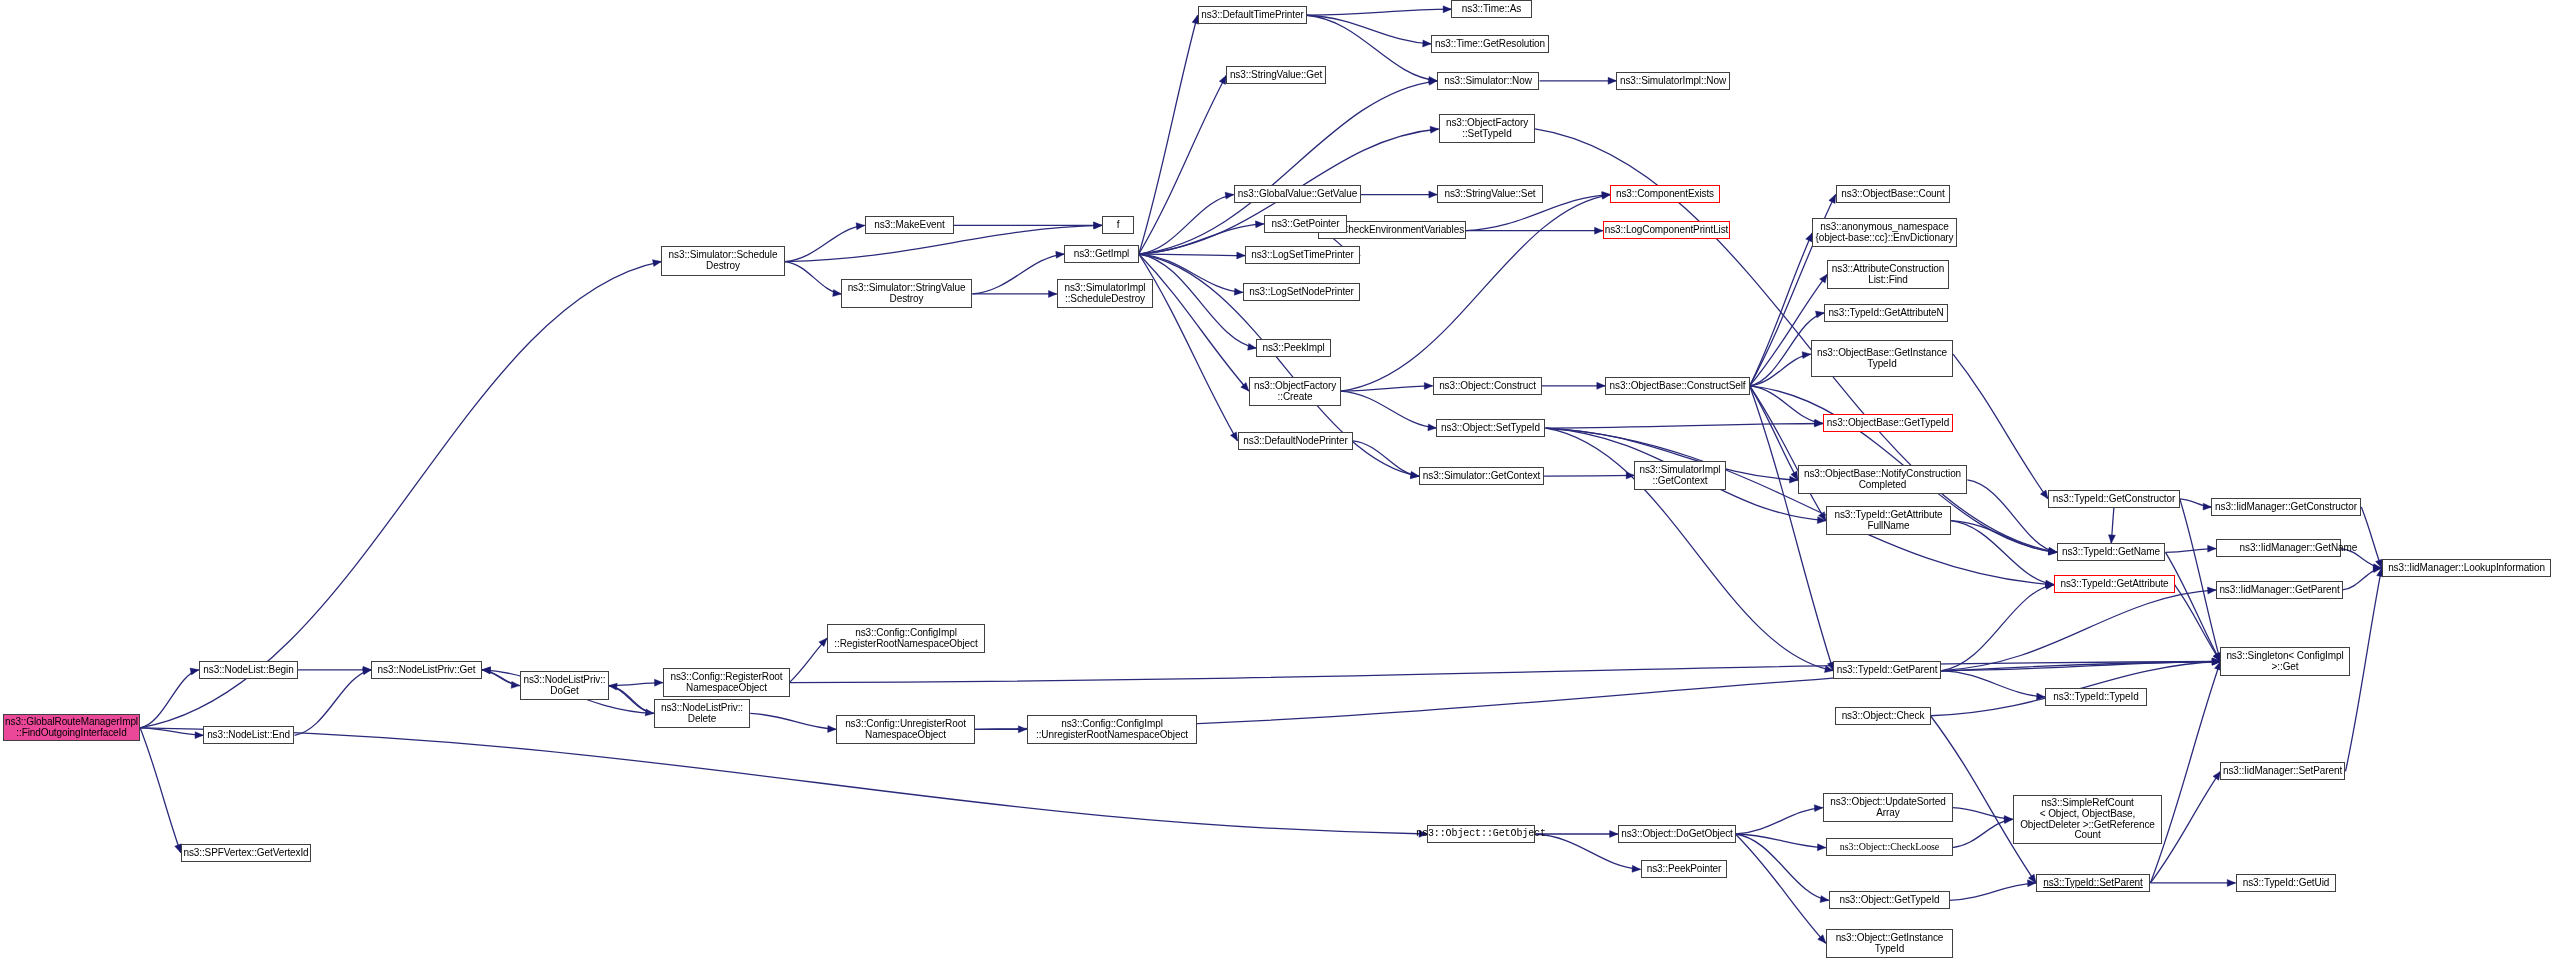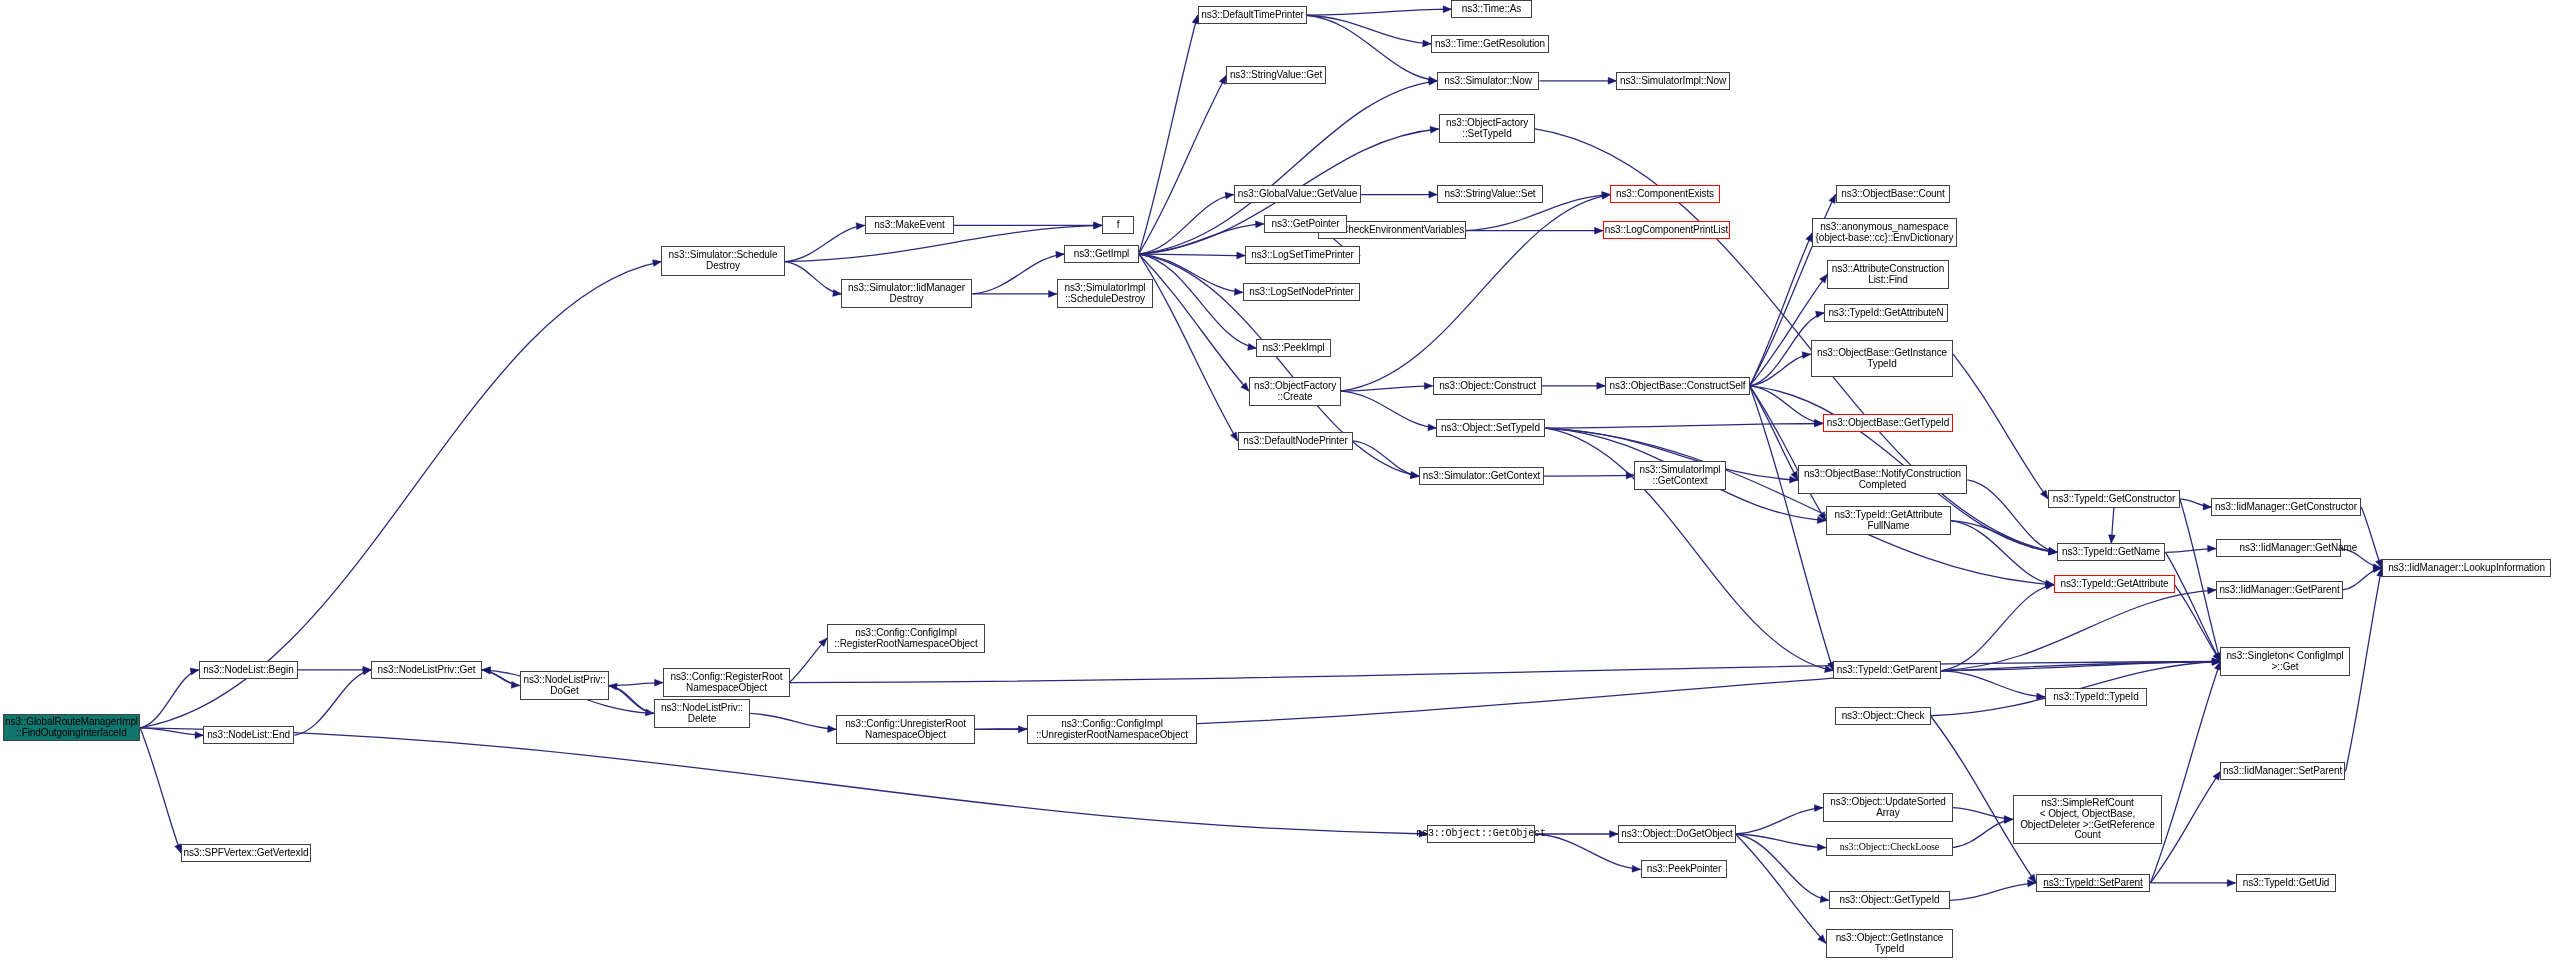--- a/index.html
+++ b/index.html
@@ -4,21 +4,21 @@
 <title>Call Graph</title>
 <style>
   html,body{margin:0;padding:0;background:#ffffff;}
   #canvas{position:relative;width:2576px;height:966px;background:#ffffff;
           font-family:"Liberation Sans","DejaVu Sans",sans-serif;overflow:hidden;}
   .node{position:absolute;box-sizing:border-box;border:0.8px solid #404040;
         background:#ffffff;color:#000000;display:flex;align-items:center;
         justify-content:center;text-align:center;line-height:1.08;
         font-size:10px;letter-spacing:-0.1px;white-space:pre-line;
         padding:0.8px 2.3px;}
-  .node.root{background:#0f766e;border-color:#404040;}
+  .node.root{background:#ec4899;border-color:#404040;}
   .node.red{border:0.8px solid #ff0000;}
   svg#edges{position:absolute;left:0;top:0;width:2576px;height:966px;
             pointer-events:none;}
   svg#edges path{fill:none;stroke:#2a2a7a;stroke-width:1.7px;}
   svg#edges polygon{fill:#191970;stroke:#191970;stroke-width:0.6px;}
 </style>
 </head>
 <body>
 
 <div id="canvas">
@@ -235,21 +235,21 @@
 NamespaceObject</div>
       <div class="node" style="left: 827px; top: 624px; width: 158px; height: 29px;">ns3::Config::ConfigImpl
 ::RegisterRootNamespaceObject</div>
       <div class="node" style="left: 836px; top: 715px; width: 139px; height: 29px;">ns3::Config::UnregisterRoot
 NamespaceObject</div>
       <div class="node" style="left: 1027px; top: 715px; width: 170px; height: 29px;">ns3::Config::ConfigImpl
 ::UnregisterRootNamespaceObject</div>
       <div class="node" style="left: 661px; top: 246px; width: 124px; height: 30px;">ns3::Simulator::Schedule
 Destroy</div>
       <div class="node" style="left: 865px; top: 216px; width: 89px; height: 18px;">ns3::MakeEvent</div>
-      <div class="node" style="left: 841px; top: 279px; width: 131px; height: 29px;">ns3::Simulator::IidManager
+      <div class="node" style="left: 841px; top: 279px; width: 131px; height: 29px;">ns3::Simulator::StringValue
 Destroy</div>
       <div class="node" style="left: 1102px; top: 216px; width: 32px; height: 18px;">f</div>
       <div class="node" style="left: 1064px; top: 245px; width: 75px; height: 18px;">ns3::GetImpl</div>
       <div class="node" style="left: 1057px; top: 279px; width: 96px; height: 29px;">ns3::SimulatorImpl
 ::ScheduleDestroy</div>
       <div class="node" style="left: 1198px; top: 6px; width: 109px; height: 18px;">ns3::DefaultTimePrinter</div>
       <div class="node" style="left: 1451px; top: 0px; width: 81px; height: 18px;">ns3::Time::As</div>
       <div class="node" style="left: 1431px; top: 35px; width: 118px; height: 18px;">ns3::Time::GetResolution</div>
       <div class="node" style="left: 1226px; top: 66px; width: 100px; height: 18px;">ns3::StringValue::Get</div>
       <div class="node" style="left: 1437px; top: 72px; width: 102px; height: 18px;">ns3::Simulator::Now</div>

